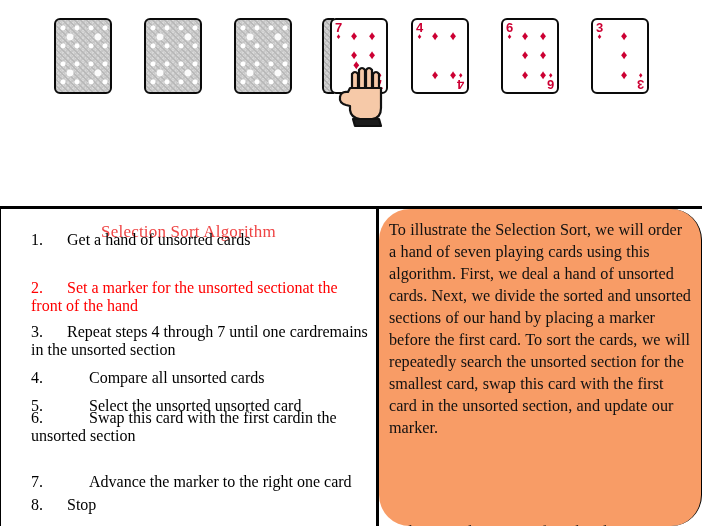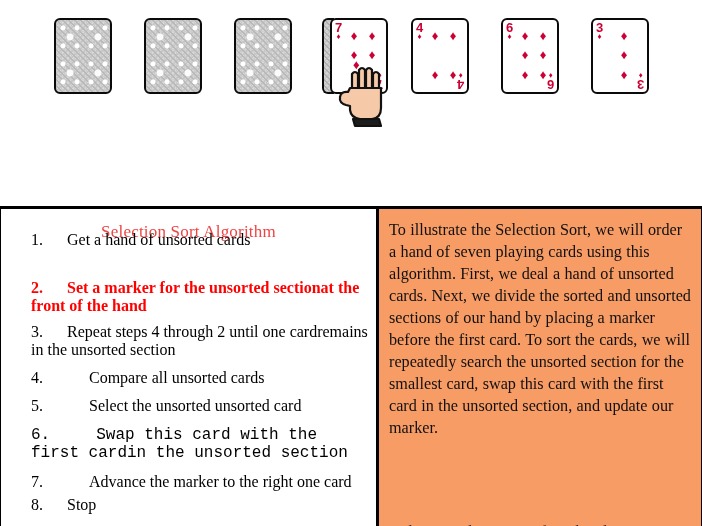--- a/index.html
+++ b/index.html
@@ -170,30 +170,31 @@
   .step {
     position: absolute;
     left: 10px;
     right: 6px;
     margin-left: 20px;
   }
   .step .num { width: 24px; text-align: left; }
   .step .txt { margin-left: 24px; }
   .step.indent .txt { margin-left: 46px; text-align: center; }
 
-  .step.highlight { color: #ff0000; font-weight: bold; }
+  .step.highlight { color: #ff0000; font-weight: normal; }
   .step.highlight .num { color: #ff0000; }
 
   #prose-panel {
     position: relative;
     flex: 1;
     background: #f89c66;
     border-right: 1.5px solid #000000;
     box-sizing: border-box;
     overflow: hidden;
+    border-radius: 31px;
   }
   #prose-text {
     font-size: 16.2px;
     line-height: 1.355;
     color: #111111;
     padding: 11px 8px 0 10px;
     text-align: left;
     word-spacing: 0.3px;
   }
   #prose-cut {
@@ -286,24 +287,24 @@
     </div>
   </div>
 
   <div id="panels">
 
     <div id="algo-panel">
       <div id="algo-title">Selection Sort Algorithm</div>
       <div id="steps-host">
           <div class="step" style="top: 22px;"><span class="num">1.</span><span class="txt"><span class="l1">Get a hand of unsorted cards</span></span></div>
           <div class="step highlight" style="top: 70px;"><span class="num">2.</span><span class="txt"><span class="l1">Set a marker for the unsorted section</span><span class="l2">at the front of the hand</span></span></div>
-          <div class="step" style="top: 114px;"><span class="num">3.</span><span class="txt"><span class="l1">Repeat steps 4 through 2 until one card</span><span class="l2">remains in the unsorted section</span></span></div>
+          <div class="step" style="top: 114px;"><span class="num">3.</span><span class="txt"><span class="l1">Repeat steps 4 through 7 until one card</span><span class="l2">remains in the unsorted section</span></span></div>
           <div class="step indent" style="top: 160px;"><span class="num">4.</span><span class="txt"><span class="l1">Compare all unsorted cards</span></span></div>
           <div class="step indent" style="top: 188px;"><span class="num">5.</span><span class="txt"><span class="l1">Select the unsorted unsorted card</span></span></div>
-          <div class="step indent" style="top: 217px; font-family: Liberation Mono, monospace;"><span class="num">6.</span><span class="txt"><span class="l1">Swap this card with the first card</span><span class="l2">in the unsorted section</span></span></div>
+          <div class="step indent" style="top: 200px;"><span class="num">6.</span><span class="txt"><span class="l1">Swap this card with the first card</span><span class="l2">in the unsorted section</span></span></div>
           <div class="step indent" style="top: 264px;"><span class="num">7.</span><span class="txt"><span class="l1">Advance the marker to the right one card</span></span></div>
           <div class="step" style="top: 287px; font-family: Liberation Serif, serif;"><span class="num">8.</span><span class="txt"><span class="l1">Stop</span></span></div>
         </div>
     </div>
 
     <div id="prose-panel">
       <div id="prose-text">To illustrate the Selection Sort, we will order a hand of seven playing cards using this algorithm.  First, we deal a hand of unsorted cards.  Next, we divide the sorted and unsorted sections of our hand by placing a marker before the first card.  To sort the cards, we will repeatedly search the unsorted section for the smallest card, swap this card with the first card in the unsorted section, and update our marker.</div>
       <div id="prose-cut">and unsorted sections of our hand</div>
     </div>
 

